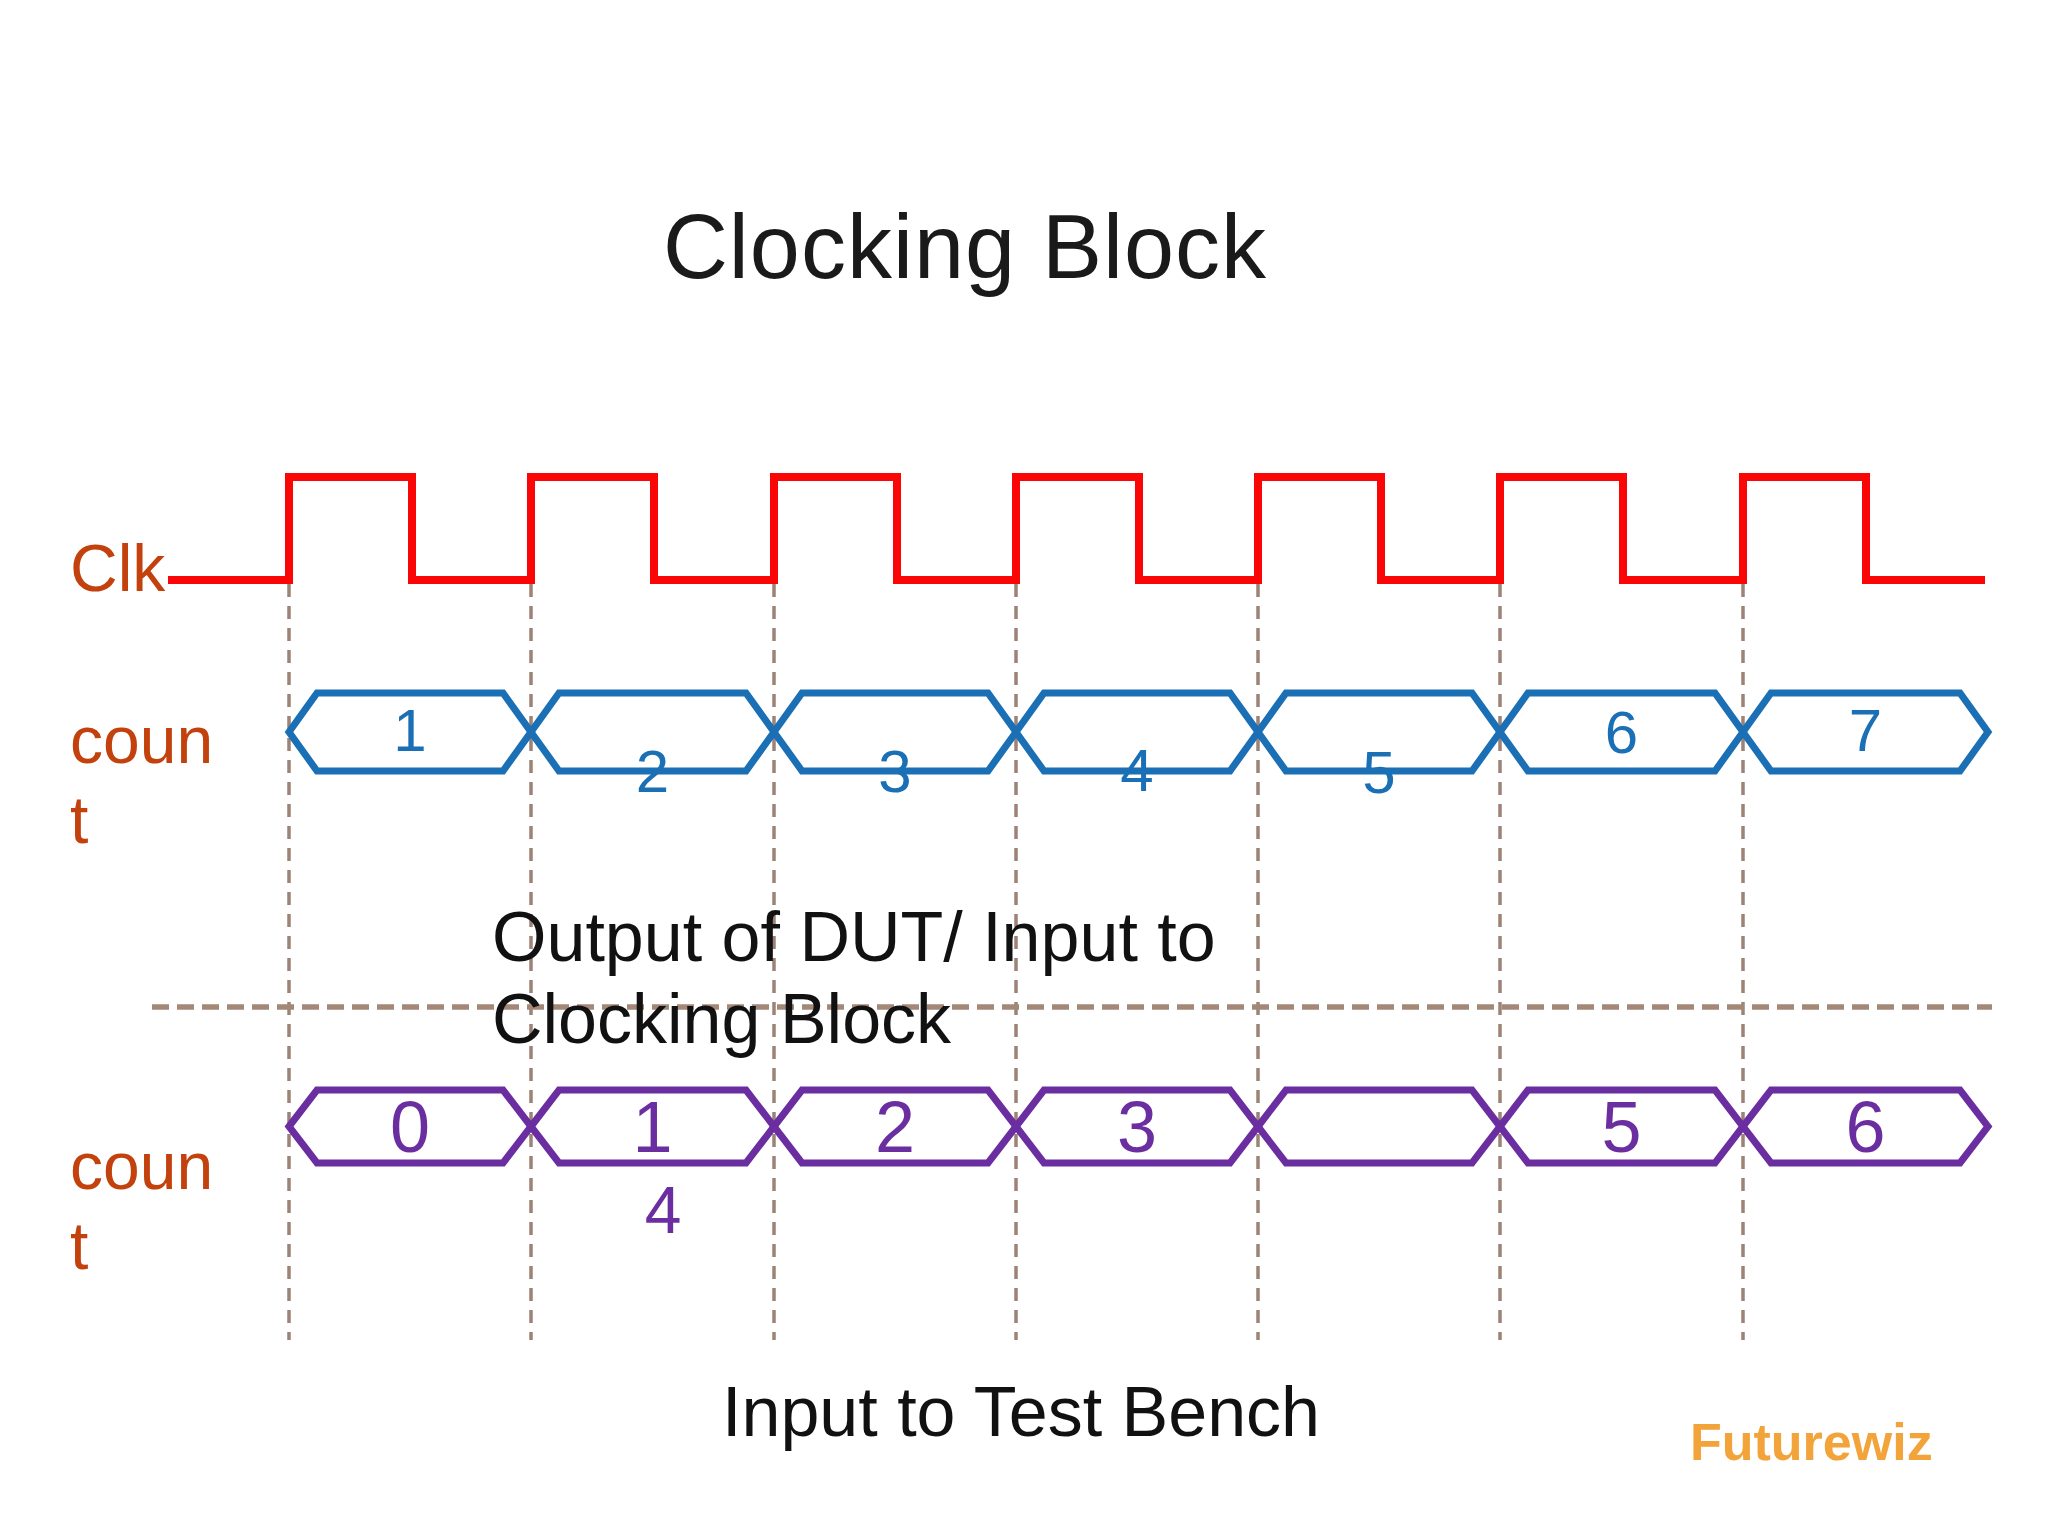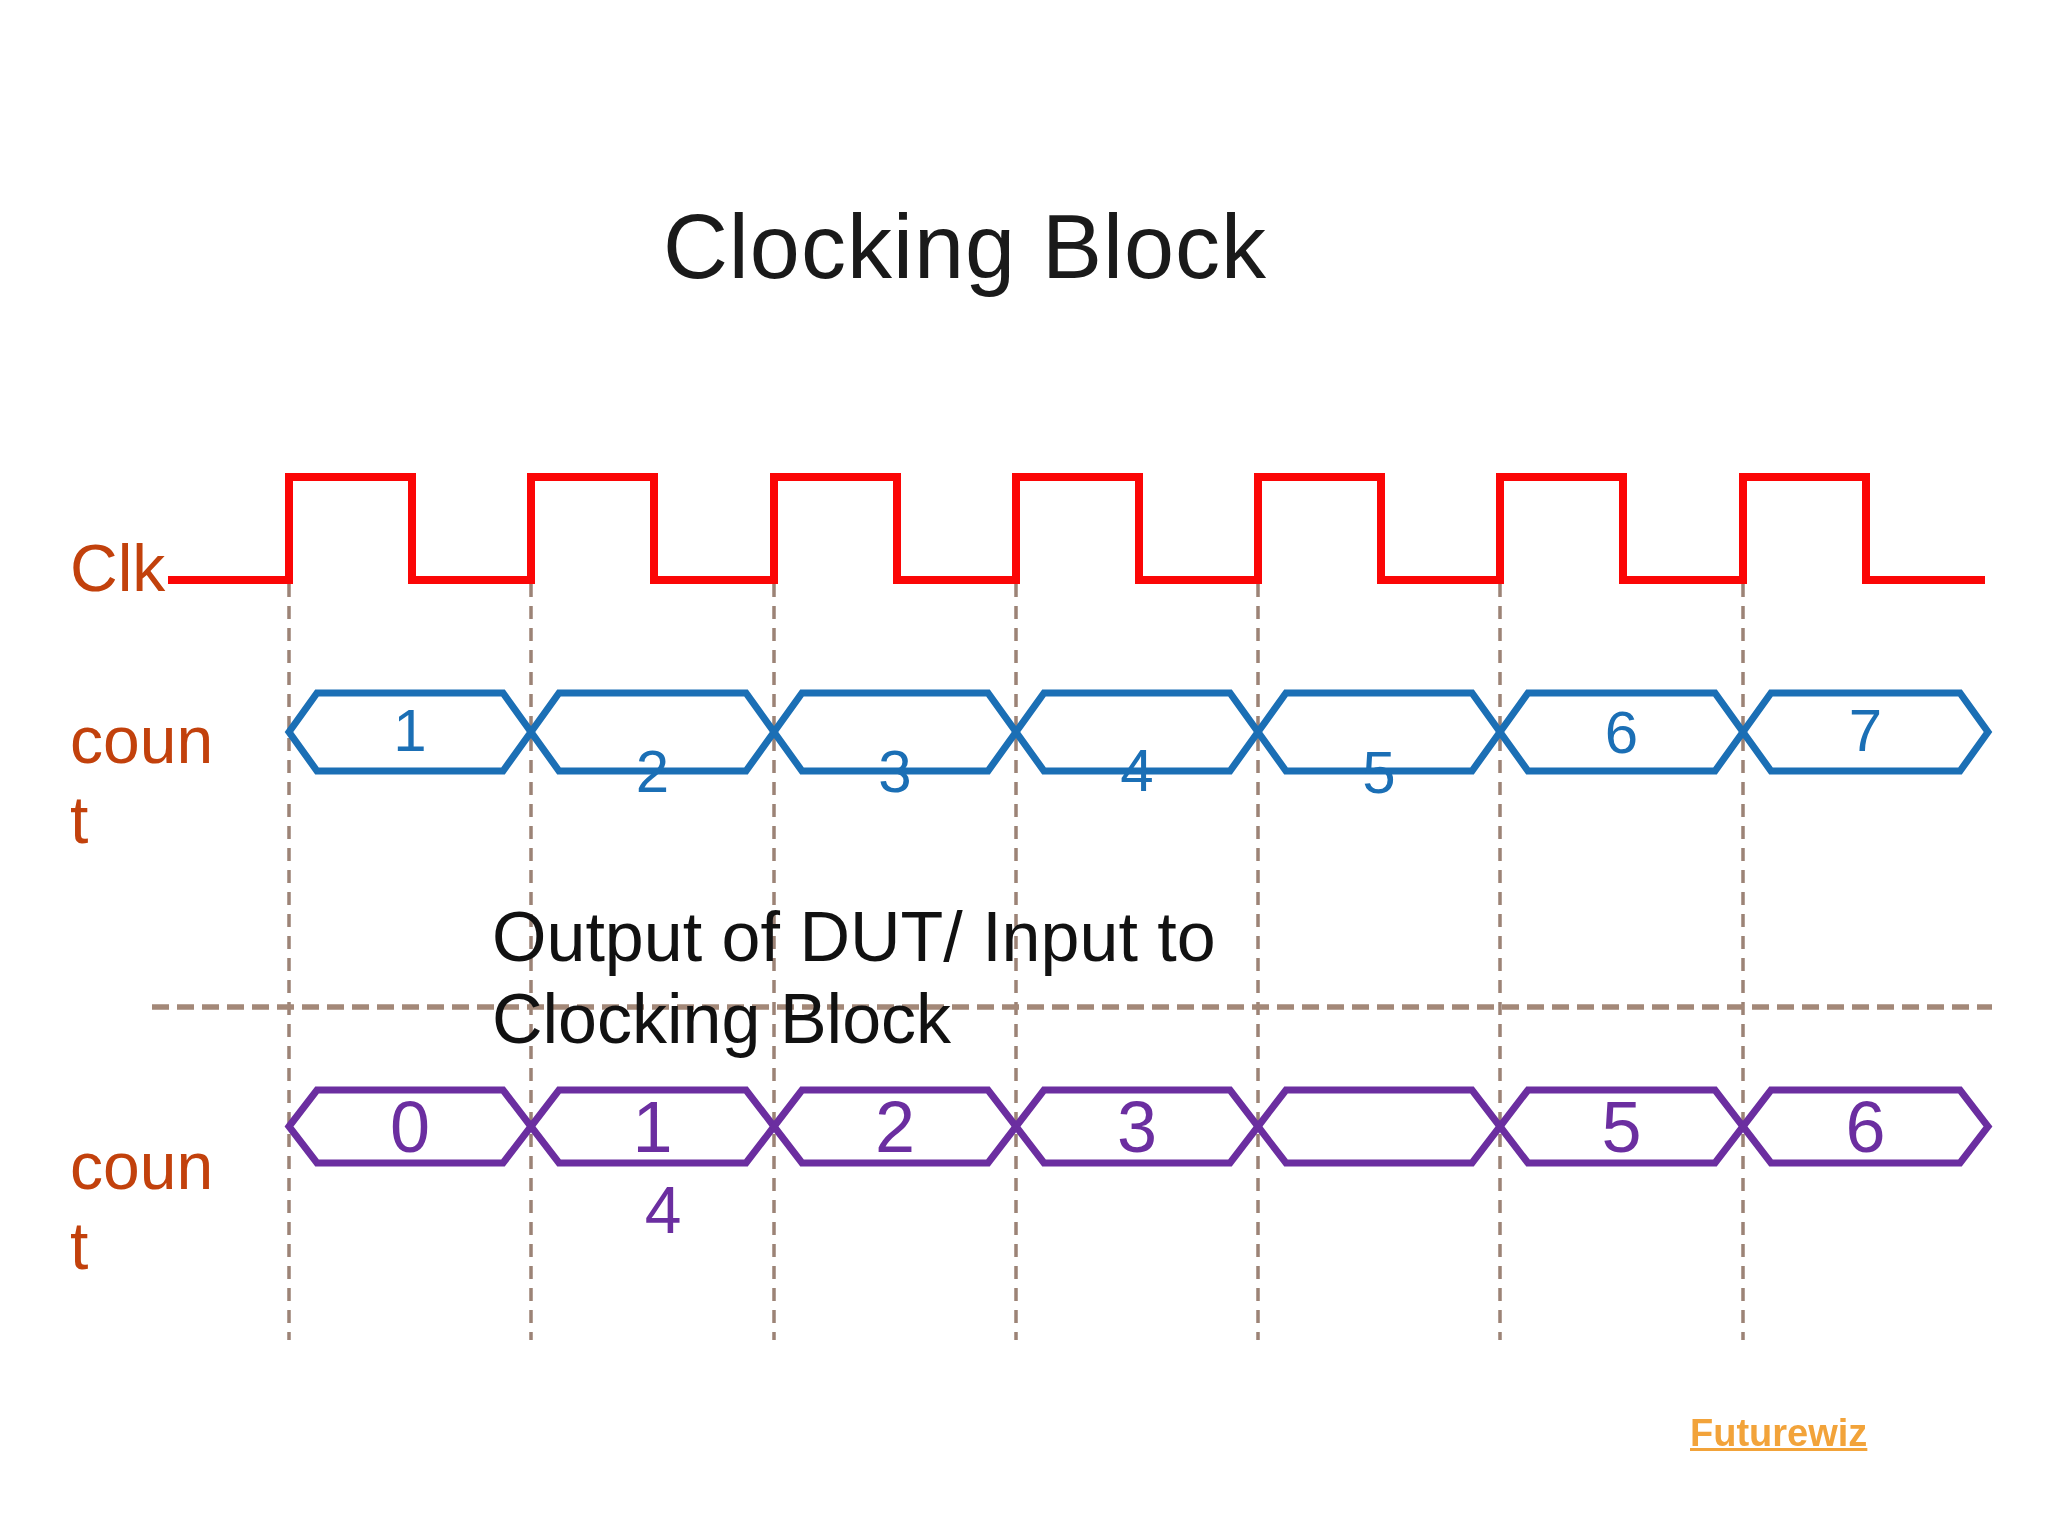--- a/index.html
+++ b/index.html
@@ -33,23 +33,22 @@
     color:#111111;
     white-space:normal;width:900px;margin-left:6px;
   }
   #bottom-caption{
     left:722px;top:1372px;
     font-size:70px;
     color:#111111;
   }
   #brand-name{
     left:1690px;top:1412px;
-    font-size:38px;font-weight:bold;
+    font-size:52px;font-weight:bold;
     color:#f2a33a;
-    text-decoration:underline;
   }
   #brand-url{
     left:1630px;top:1468px;
     font-size:48px;line-height:52px;
     color:#2163c4;
     text-decoration:underline;
     text-decoration-color:#2163c4;
     white-space:normal;width:440px;
     cursor:pointer;
   }
@@ -112,20 +111,21 @@
   <div id="count-tb-label" class="abs sig-label">
     <span>coun</span><br>
     <span>t</span>
   </div>
 
   <div id="mid-caption" class="abs">
     <span>Output of DUT/ Input to</span><br>
     <span>Clocking Block</span>
   </div>
 
+  <div id="bottom-caption" class="abs">Input to Test Bench</div>
 
   <div id="brand-name" class="abs">Futurewiz</div>
 
   <div id="brand-url" class="abs">
     <br>
     <span>n</span>
   </div>
 
 </div>
 

